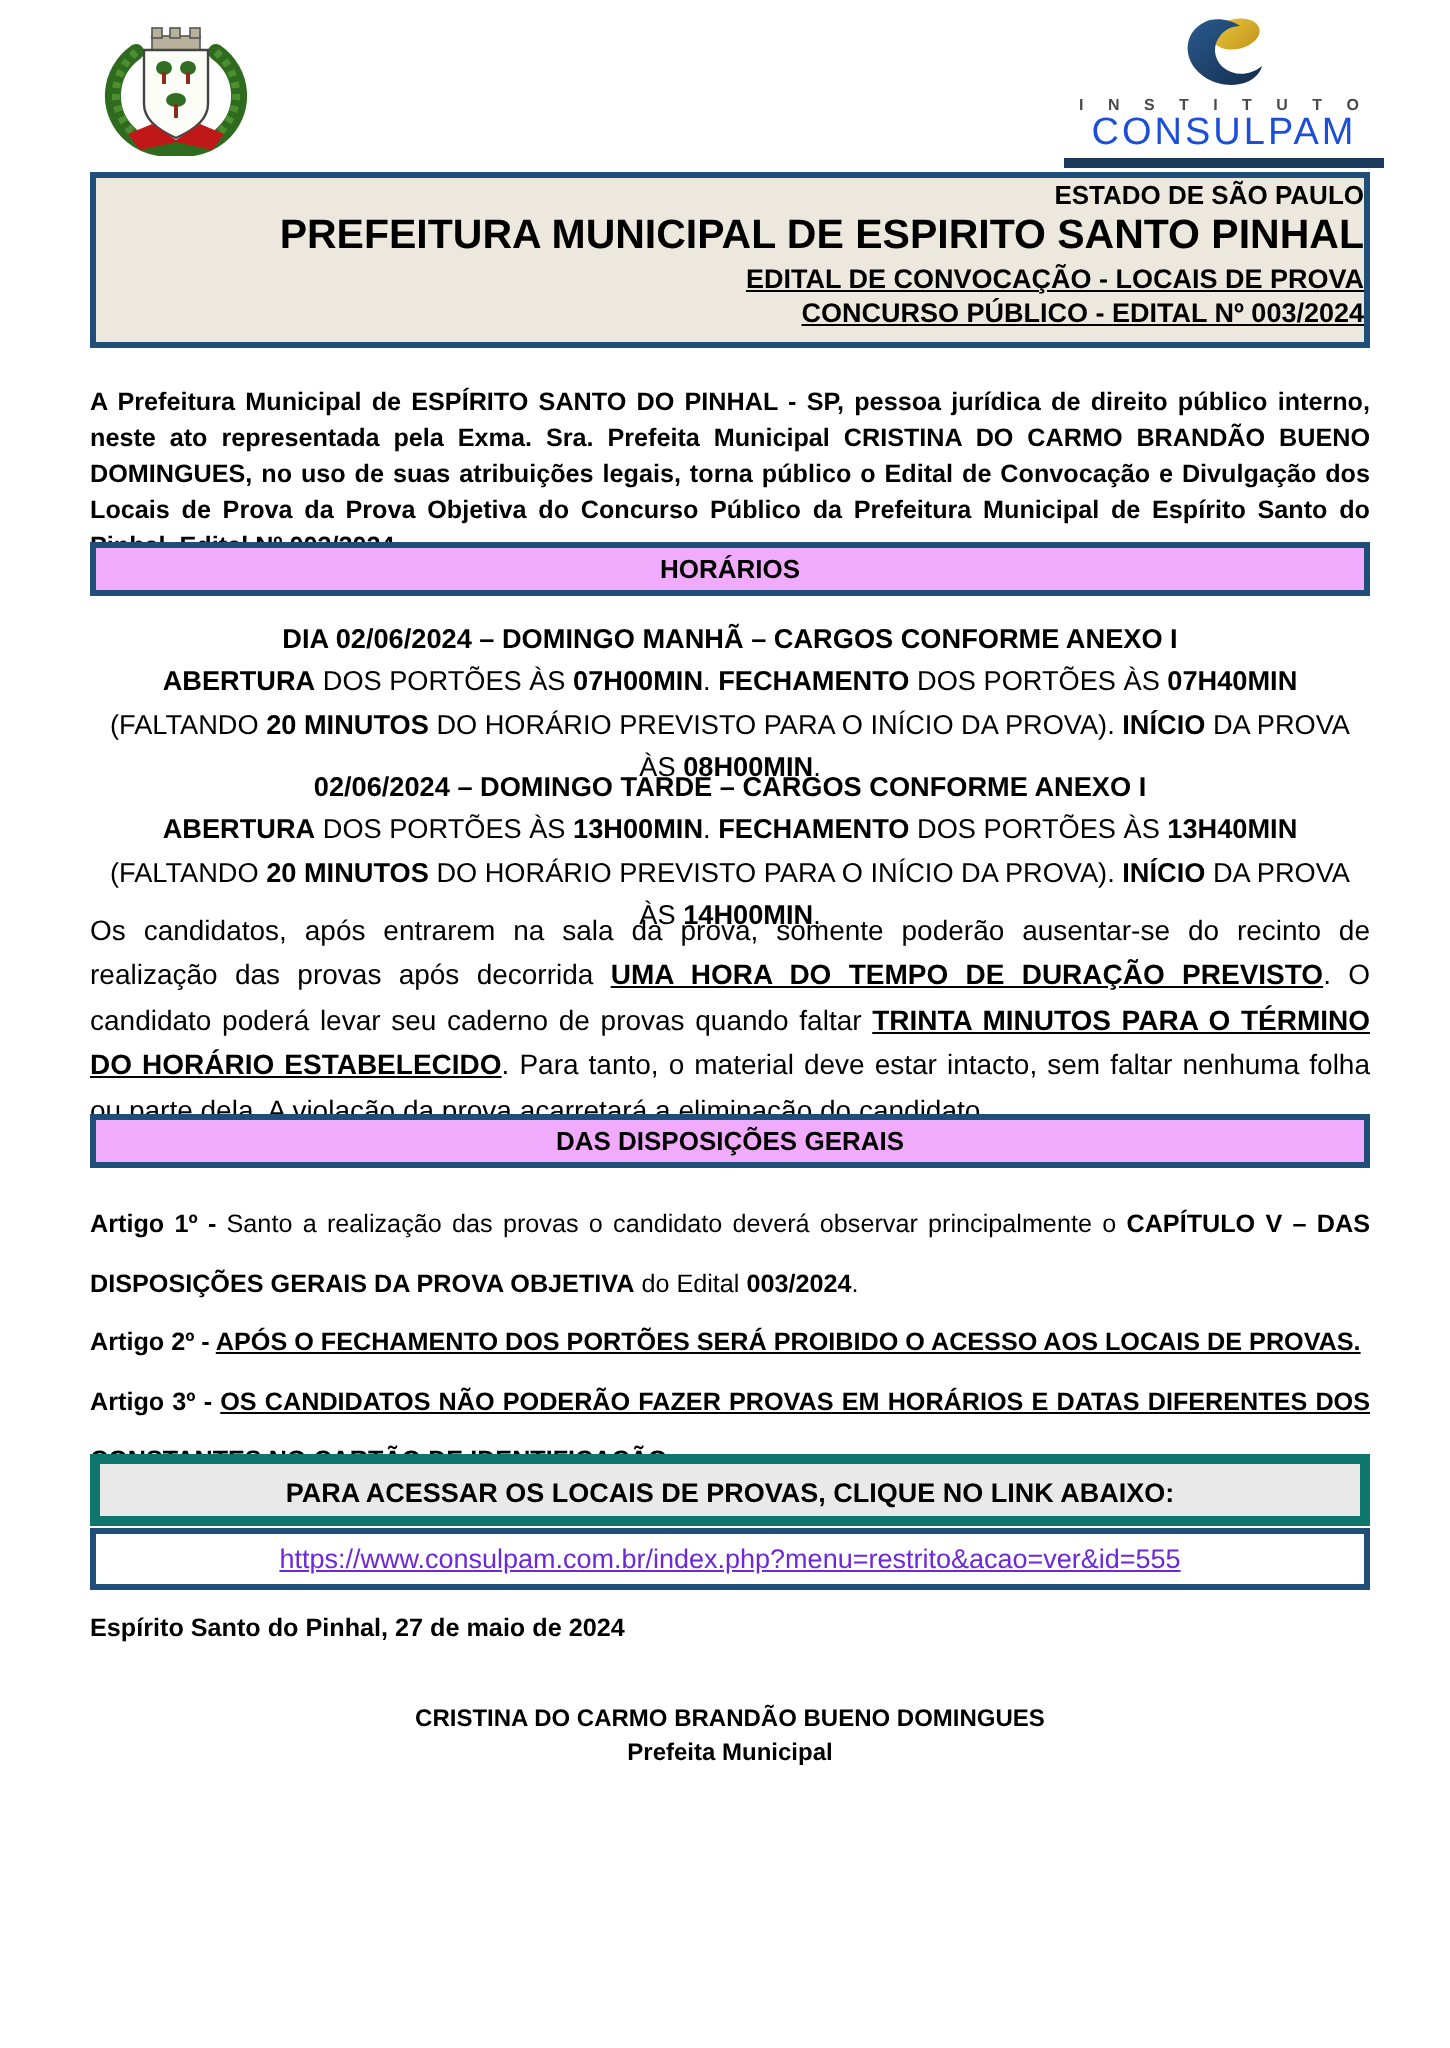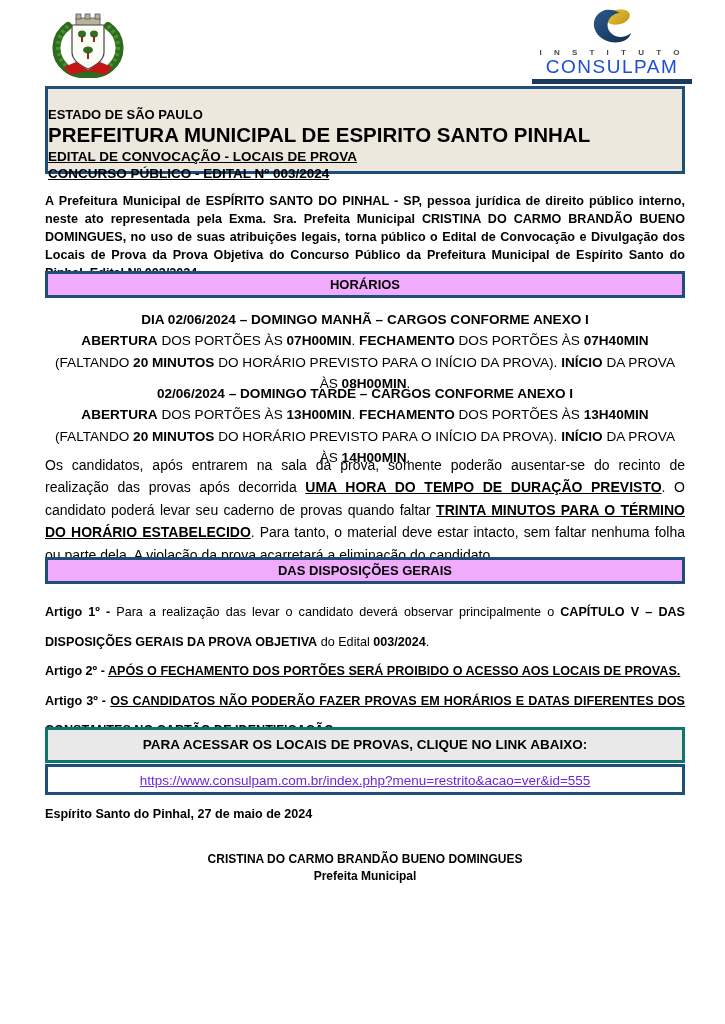--- a/index.html
+++ b/index.html
@@ -12,21 +12,21 @@
   
   .coat { position:absolute; left:46px; top:12px; width:84px; height:66px; }
   .logo { position:absolute; right:33px; top:8px; width:160px; text-align:center; }
   .logo-mark { display:block; margin:0 auto 2px auto; }
   .logo-inst { font-size:8px; letter-spacing:5px; color:#4a4a4a; font-weight:bold; }
   .logo-name { font-size:19px; letter-spacing:1.5px; color:#1d4ed8; line-height:1.05; }
   .logo-bar { height:5px; background:#1b3a5c; margin-top:2px; }
 
   
   .title-box { position:absolute; left:45px; top:86px; width:640px; height:88px;
-    background:#ece8dd; border:3px solid #1f4e79; text-align:left; padding-top:18px; }
+    background:#ece8dd; border:3px solid #1f4e79; text-align:right; padding-top:1px; }
   .tb-state { font-size:13px; font-weight:bold; }
   .tb-city  { font-size:20.5px; font-weight:bold; margin-top:1px; }
   .tb-sub   { font-size:13.5px; font-weight:bold; text-decoration:underline; margin-top:2px; }
 
   .section-box { position:absolute; left:45px; width:640px; height:27px;
     background:#f0abfc; border:3px solid #1f4e79; text-align:center;
     font-size:13px; font-weight:bold; line-height:21px; }
   .sec-horarios { top:271px; }
   .sec-disposicoes { top:557px; }
 
@@ -42,21 +42,21 @@
 
   .candidates { position:absolute; left:45px; top:454px; width:640px;
     font-size:14px; line-height:1.6; text-align:justify; }
 
   .articles { position:absolute; left:45px; top:598px; width:640px;
     font-size:12.6px; line-height:2.35; text-align:justify; }
   .article { margin:0; }
 
   
   .linkbox-head { position:absolute; left:45px; top:727px; width:640px; height:36px;
-    background:#e9e9e9; border:3px solid #0f766e; text-align:center;
+    background:#e9e9e9; border:5px solid #0f766e; text-align:center;
     font-size:13.5px; font-weight:bold; line-height:30px; }
   .linkbox-url { position:absolute; left:45px; top:764px; width:640px; height:31px;
     background:#fff; border:3px solid #1f4e79; text-align:center; line-height:25px; }
   .linkbox-url a { font-size:13.5px; color:#6d28d9; text-decoration:underline; }
 
   .dateline { position:absolute; left:45px; top:807px; width:640px;
     font-size:12.6px; font-weight:bold; padding-right:22px; }
 
   .signature { position:absolute; left:45px; top:851px; width:640px;
     text-align:center; font-size:12px; font-weight:bold; line-height:1.45; }
@@ -131,21 +131,21 @@
   <div class="sched sched-pm">
     <div class="sched-title">02/06/2024 – DOMINGO TARDE – CARGOS CONFORME ANEXO I</div>
     <div><span class="b">ABERTURA</span><span> DOS PORTÕES ÀS </span><span class="b">13H00MIN</span><span>. </span><span class="b">FECHAMENTO</span><span> DOS PORTÕES ÀS </span><span class="b">13H40MIN</span><span> (FALTANDO </span><span class="b">20 MINUTOS</span><span> DO HORÁRIO PREVISTO PARA O INÍCIO DA PROVA). </span><span class="b">INÍCIO</span><span> DA PROVA ÀS </span><span class="b">14H00MIN</span><span>.</span></div>
   </div>
 
   <p class="candidates"><span>Os candidatos, após entrarem na sala da prova, somente poderão ausentar-se do recinto de realização das provas após decorrida </span><span class="b u">UMA HORA DO TEMPO DE DURAÇÃO PREVISTO</span><span>. O candidato poderá levar seu caderno de provas quando faltar </span><span class="b u">TRINTA MINUTOS PARA O TÉRMINO DO HORÁRIO ESTABELECIDO</span><span>. Para tanto, o material deve estar intacto, sem faltar nenhuma folha ou parte dela. A violação da prova acarretará a eliminação do candidato.</span></p>
 
   <div class="section-box sec-disposicoes">DAS DISPOSIÇÕES GERAIS</div>
 
   <div class="articles">
-    <p class="article"><span class="b">Artigo 1º - </span><span>Para a realização das levar o candidato deverá observar principalmente o </span><span class="b">CAPÍTULO V – DAS DISPOSIÇÕES GERAIS DA PROVA OBJETIVA</span><span> do Edital </span><span class="b">003/2024</span><span>.</span></p>
+    <p class="article"><span class="b">Artigo 1º - </span><span>Santo a realização das provas o candidato deverá observar principalmente o </span><span class="b">CAPÍTULO V – DAS DISPOSIÇÕES GERAIS DA PROVA OBJETIVA</span><span> do Edital </span><span class="b">003/2024</span><span>.</span></p>
     <p class="article"><span class="b">Artigo 2º - </span><span class="b u">APÓS O FECHAMENTO DOS PORTÕES SERÁ PROIBIDO O ACESSO AOS LOCAIS DE PROVAS.</span></p>
     <p class="article"><span class="b">Artigo 3º - </span><span class="b u">OS CANDIDATOS NÃO PODERÃO FAZER PROVAS EM HORÁRIOS E DATAS DIFERENTES DOS CONSTANTES NO CARTÃO DE IDENTIFICAÇÃO.</span></p>
   </div>
 
   <div class="linkbox-head">PARA ACESSAR OS LOCAIS DE PROVAS, CLIQUE NO LINK ABAIXO:</div>
   <div class="linkbox-url">
     <a href="#">https://www.consulpam.com.br/index.php?menu=restrito&amp;acao=ver&amp;id=555</a>
   </div>
 
   <div class="dateline">Espírito Santo do Pinhal, 27 de maio de 2024</div>

